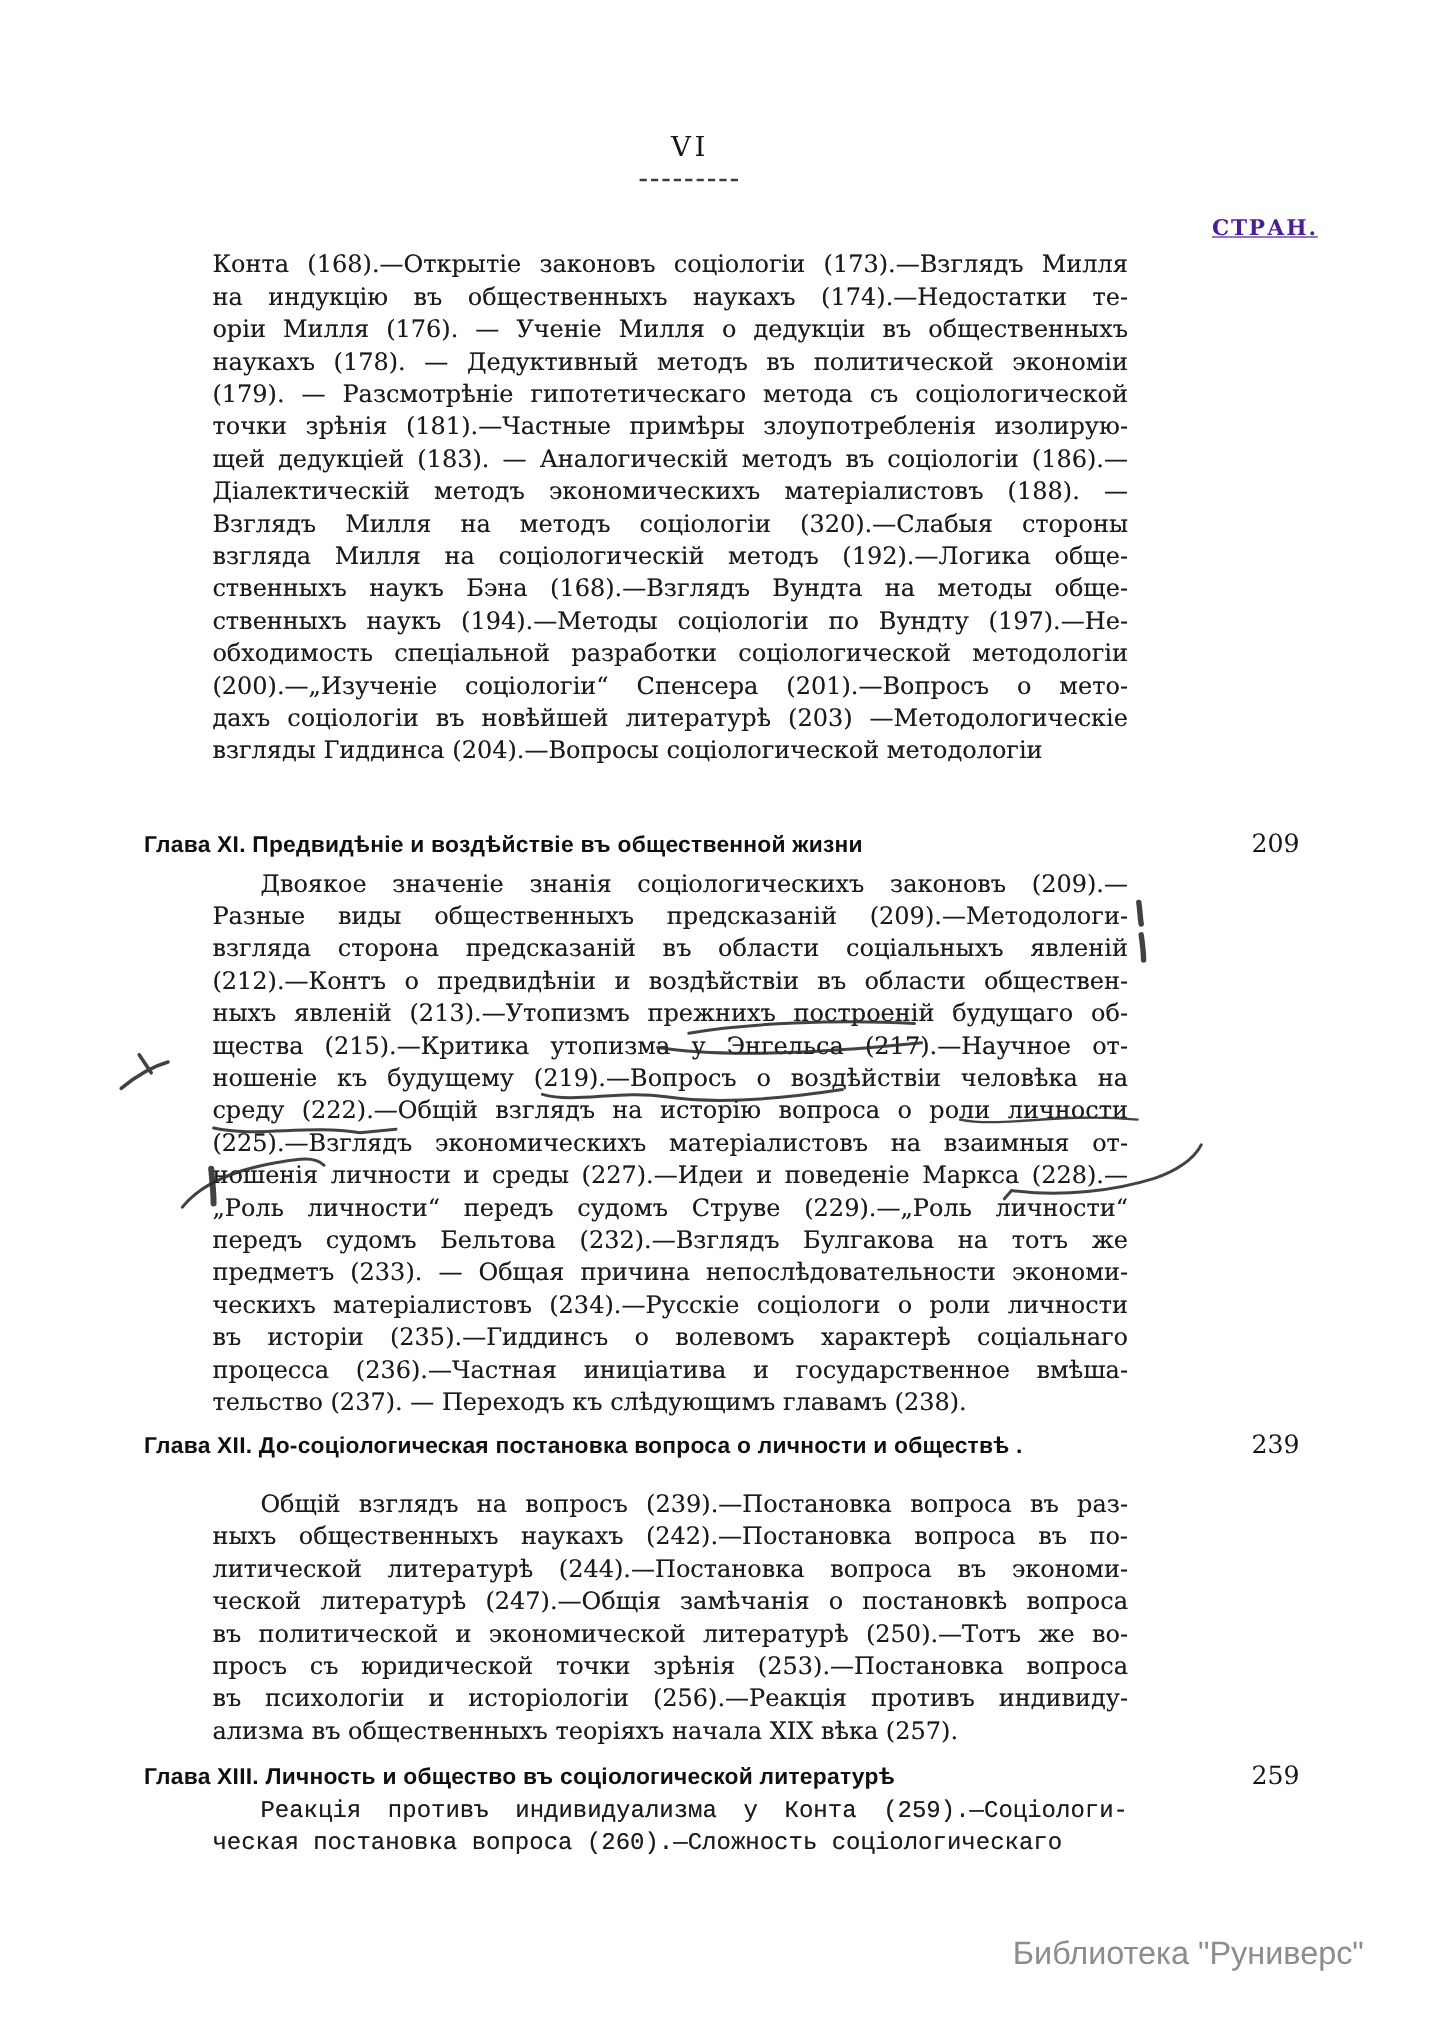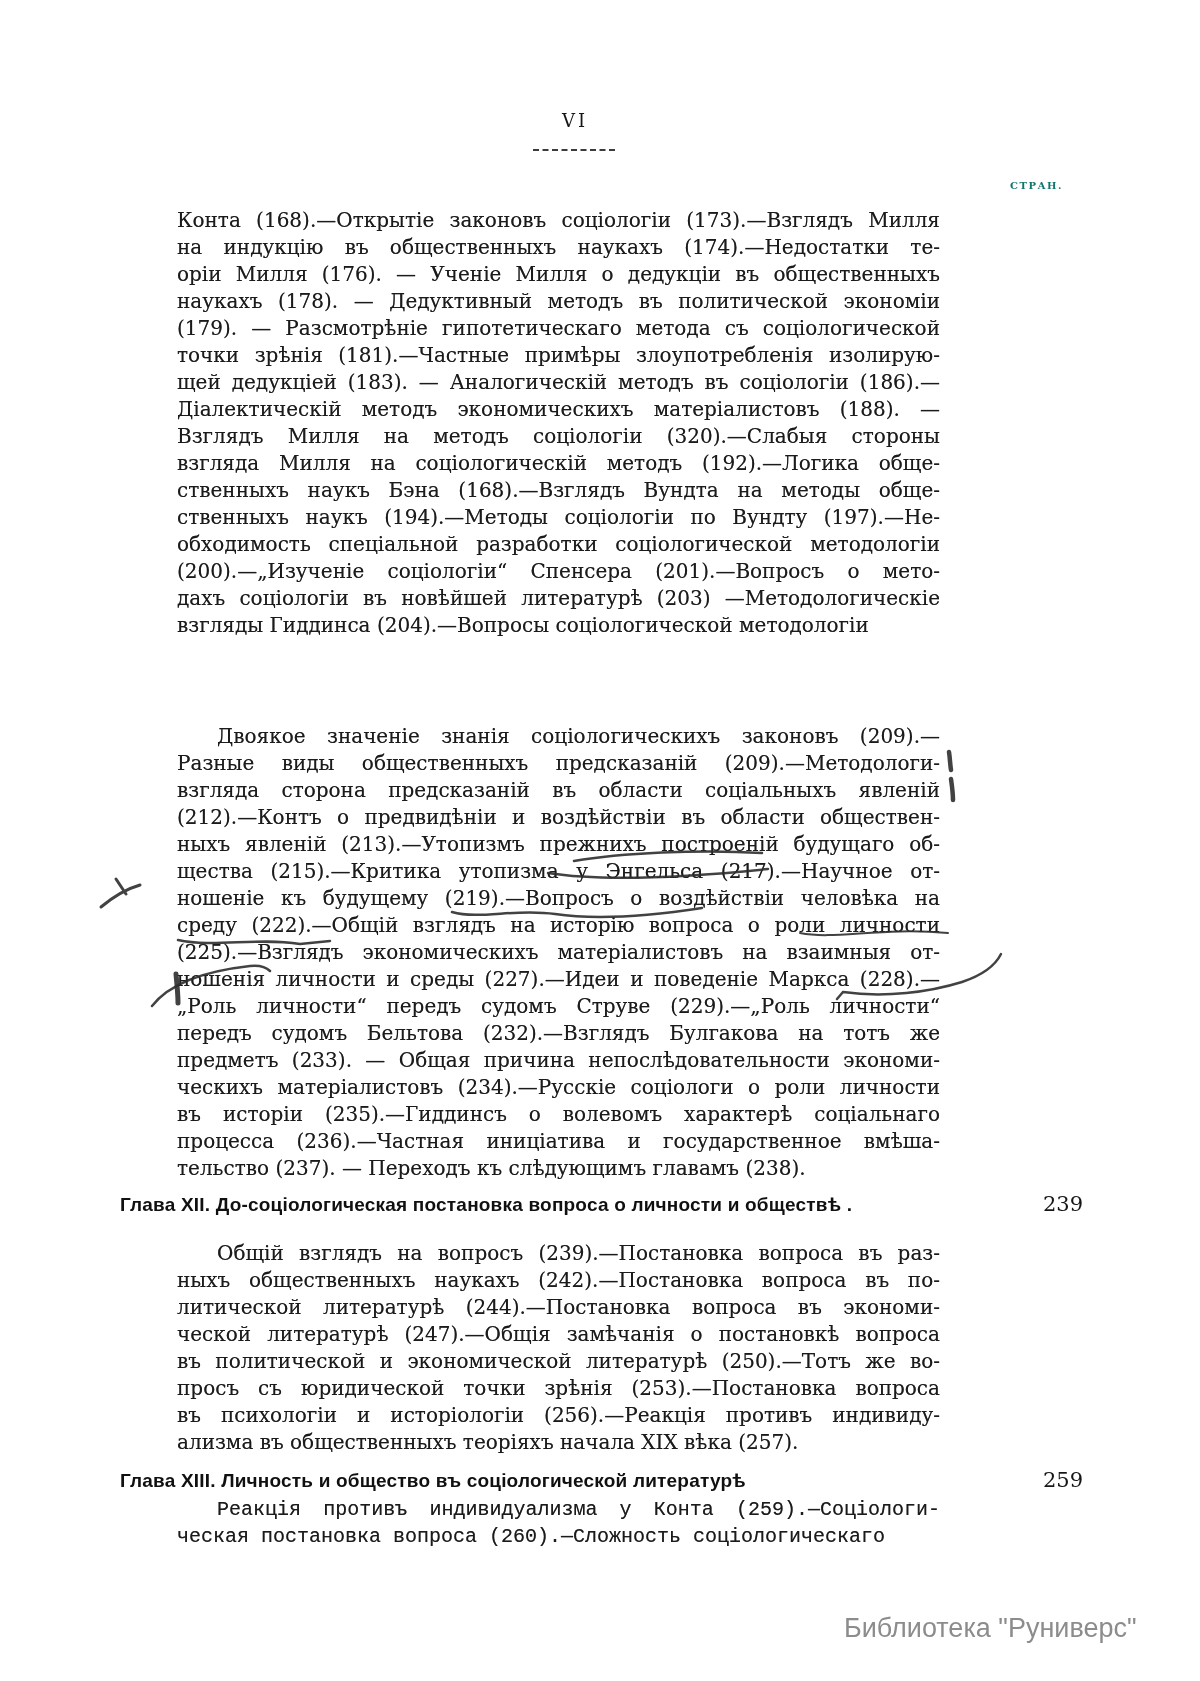--- a/index.html
+++ b/index.html
@@ -3,25 +3,25 @@
 <meta charset="utf-8">
 <style>
   html,body{margin:0;padding:0;background:#e9e9e9;}
   .page{
     position:relative;width:1200px;height:1681px;background:#ffffff;
     font-family:"DejaVu Serif", serif;color:#1b1b1b;overflow:hidden;
     margin:0 auto;
   }
   
   .folio{position:absolute;top:110px;left:480px;width:190px;text-align:center;
-    font-size:18px;letter-spacing:3px;color:#161616;}
+    font-size:23px;letter-spacing:3px;color:#161616;}
   .folio-rule{position:absolute;top:149px;left:533px;width:82px;height:0;
     border-top:2px dashed #3c3c3c;}
-  .column-header{position:absolute;top:180px;left:1010px;font-size:10px;
-    font-weight:bold;letter-spacing:1.5px;color:#0f766e;}
+  .column-header{position:absolute;top:180px;left:1010px;font-size:18px;
+    font-weight:bold;letter-spacing:1.5px;color:#4c1d95;text-decoration:underline;}
   
   .para{position:absolute;left:177px;width:763px;font-size:20px;line-height:27px;
     text-shadow:0 0 .4px rgba(20,20,20,.55);}
   .tline{text-align:justify;text-align-last:justify;white-space:nowrap;}
   .tline:last-child{text-align-last:left;}
   .indent-first .tline:first-child{padding-left:40px;}
   .p-cont{top:207px;}
   .p-ch11{top:723px;}
   .p-ch12{top:1240px;}
   .p-ch13{top:1496px;font-family:Liberation Mono, monospace;}
@@ -63,20 +63,24 @@
       <div class="tline">Взглядъ Милля на методъ соціологіи (320).—Слабыя стороны</div>
       <div class="tline">взгляда Милля на соціологическій методъ (192).—Логика обще-</div>
       <div class="tline">ственныхъ наукъ Бэна (168).—Взглядъ Вундта на методы обще-</div>
       <div class="tline">ственныхъ наукъ (194).—Методы соціологіи по Вундту (197).—Не-</div>
       <div class="tline">обходимость спеціальной разработки соціологической методологіи</div>
       <div class="tline">(200).—„Изученіе соціологіи“ Спенсера (201).—Вопросъ о мето-</div>
       <div class="tline">дахъ соціологіи въ новѣйшей литературѣ (203) —Методологическіе</div>
       <div class="tline">взгляды Гиддинса (204).—Вопросы соціологической методологіи</div>
     </div>
 
+  <div class="chapter-row h-ch11">
+    <span class="chapter-title">Глава XI. Предвидѣніе и воздѣйствіе въ общественной жизни</span>
+    <span class="chapter-page">209</span>
+  </div>
   <div class="para p-ch11 indent-first">
       <div class="tline">Двоякое значеніе знанія соціологическихъ законовъ (209).—</div>
       <div class="tline">Разные виды общественныхъ предсказаній (209).—Методологи-</div>
       <div class="tline">взгляда сторона предсказаній въ области соціальныхъ явленій</div>
       <div class="tline">(212).—Контъ о предвидѣніи и воздѣйствіи въ области обществен-</div>
       <div class="tline">ныхъ явленій (213).—Утопизмъ прежнихъ построеній будущаго об-</div>
       <div class="tline">щества (215).—Критика утопизма у Энгельса (217).—Научное от-</div>
       <div class="tline">ношеніе къ будущему (219).—Вопросъ о воздѣйствіи человѣка на</div>
       <div class="tline">среду (222).—Общій взглядъ на исторію вопроса о роли личности</div>
       <div class="tline">(225).—Взглядъ экономическихъ матеріалистовъ на взаимныя от-</div>

